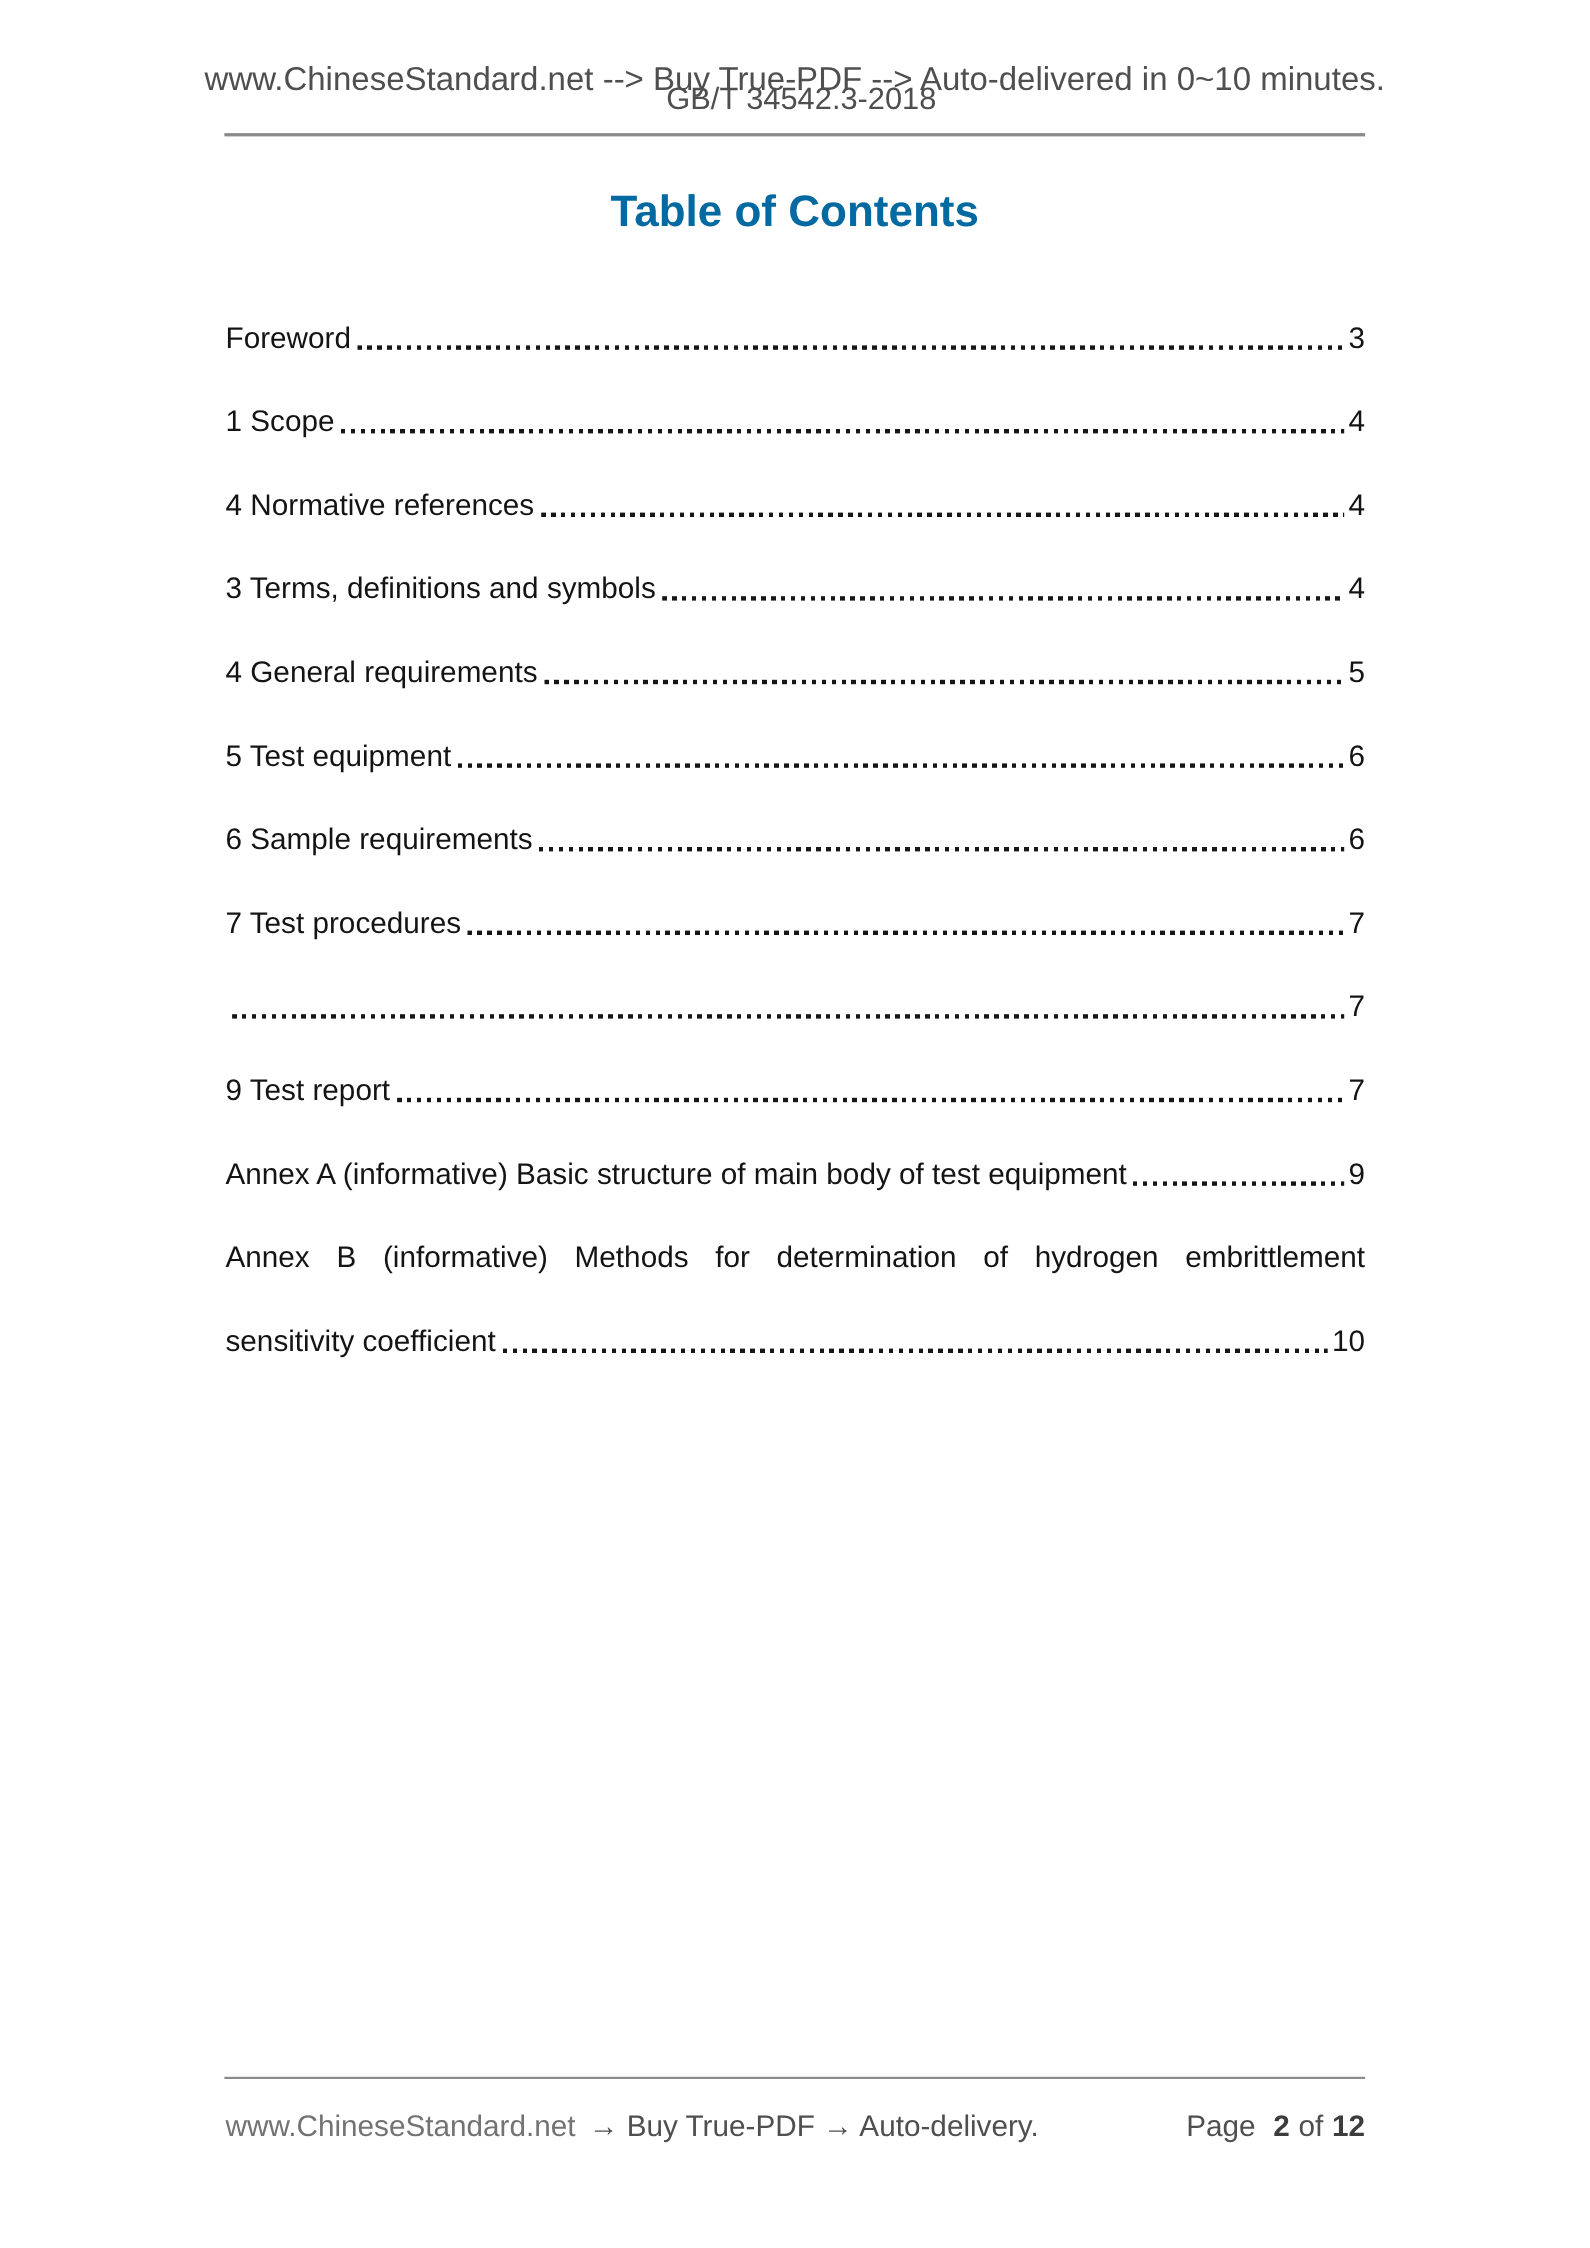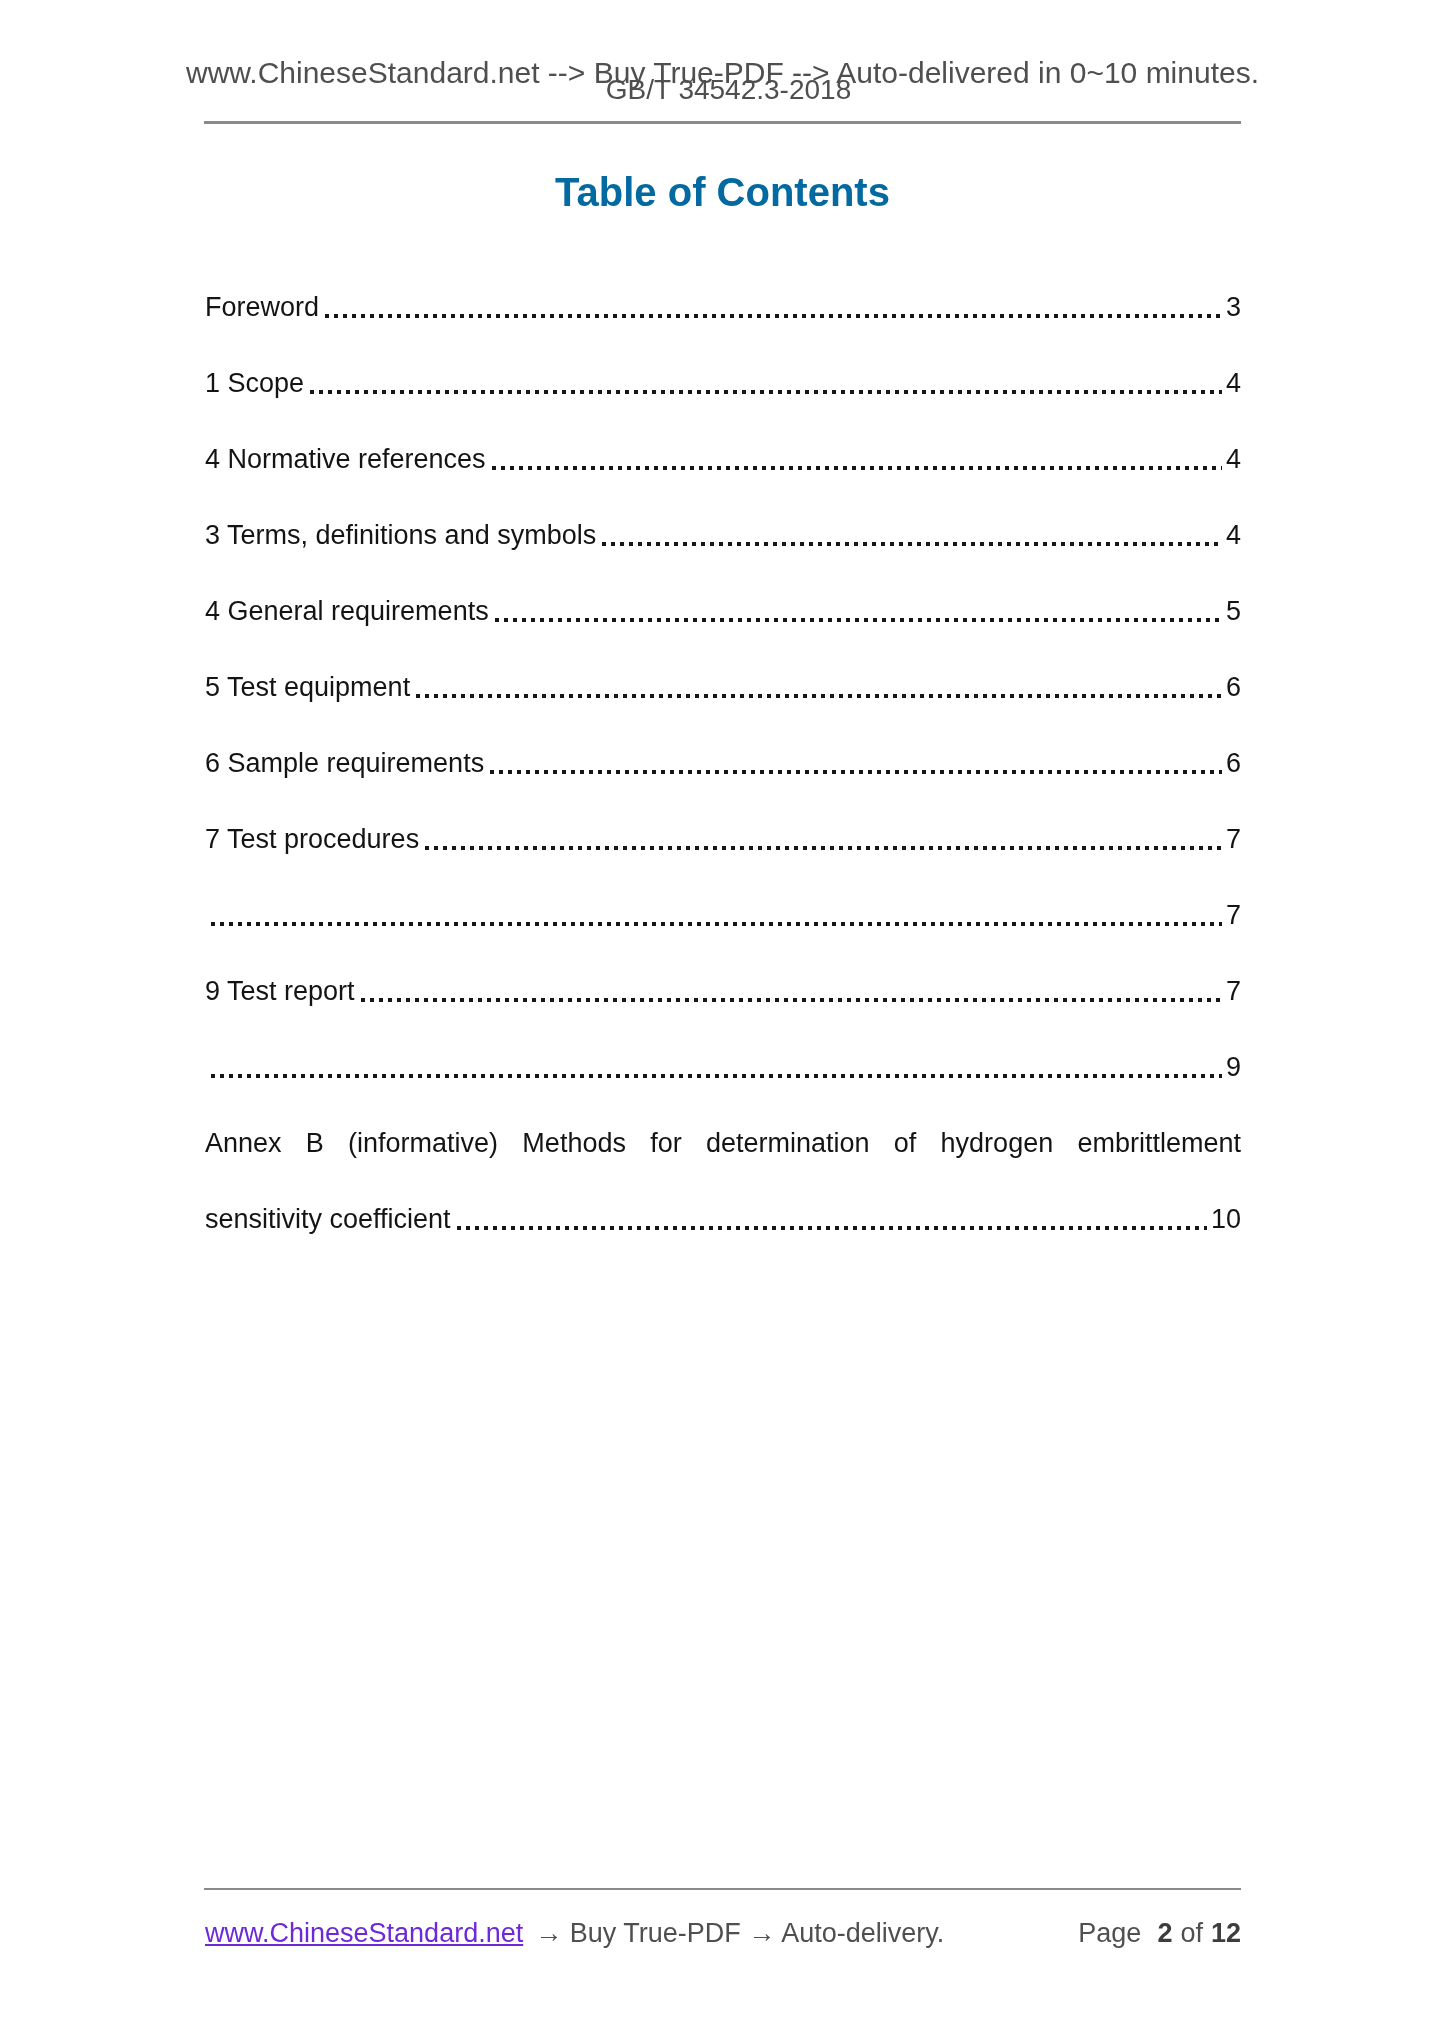--- a/index.html
+++ b/index.html
@@ -61,21 +61,21 @@
     text-align: justify; text-align-last: justify;
     white-space: normal;
   }
   
   .footer {
     position: absolute; top: 1918px; left: 205px; width: 1036px;
     display: flex; justify-content: space-between; align-items: baseline;
     font-size: 27px; color: #4f4f4f; white-space: nowrap;
   }
   .footer a, .ftr-link {
-    color: #6d28d9; text-decoration: underline; cursor: pointer;
+    color: #737373; cursor: pointer;
   }
   .ftr-left span { margin-right: 0; }
   .ftr-tail { margin-left: 12px; }
   .pg-num { font-weight: bold; color: #3d3d3d; }
   .pg-sep { margin: 0 8px; }
 </style>
 </head>
 <body>
 
 <div class="hdr-line1">www.ChineseStandard.net --&gt; Buy True-PDF --&gt; Auto-delivered in 0~10 minutes.</div>
@@ -130,20 +130,21 @@
       <div class="toc-row">
       <span class="dots"></span>
       <span class="toc-page">7</span>
     </div>
       <div class="toc-row">
       <span class="toc-label">9 Test report</span>
       <span class="dots"></span>
       <span class="toc-page">7</span>
     </div>
       <div class="toc-row">
+      <span class="toc-label">Annex A (informative) Basic structure of main body of test equipment</span>
       <span class="dots"></span>
       <span class="toc-page">9</span>
     </div>
     </div>
   <div class="toc-justified">Annex B (informative) Methods for determination of hydrogen embrittlement</div>
   <div class="toc-row">
     <span class="toc-label">sensitivity coefficient</span>
     <span class="dots"></span>
     <span class="toc-page">10</span>
   </div>

